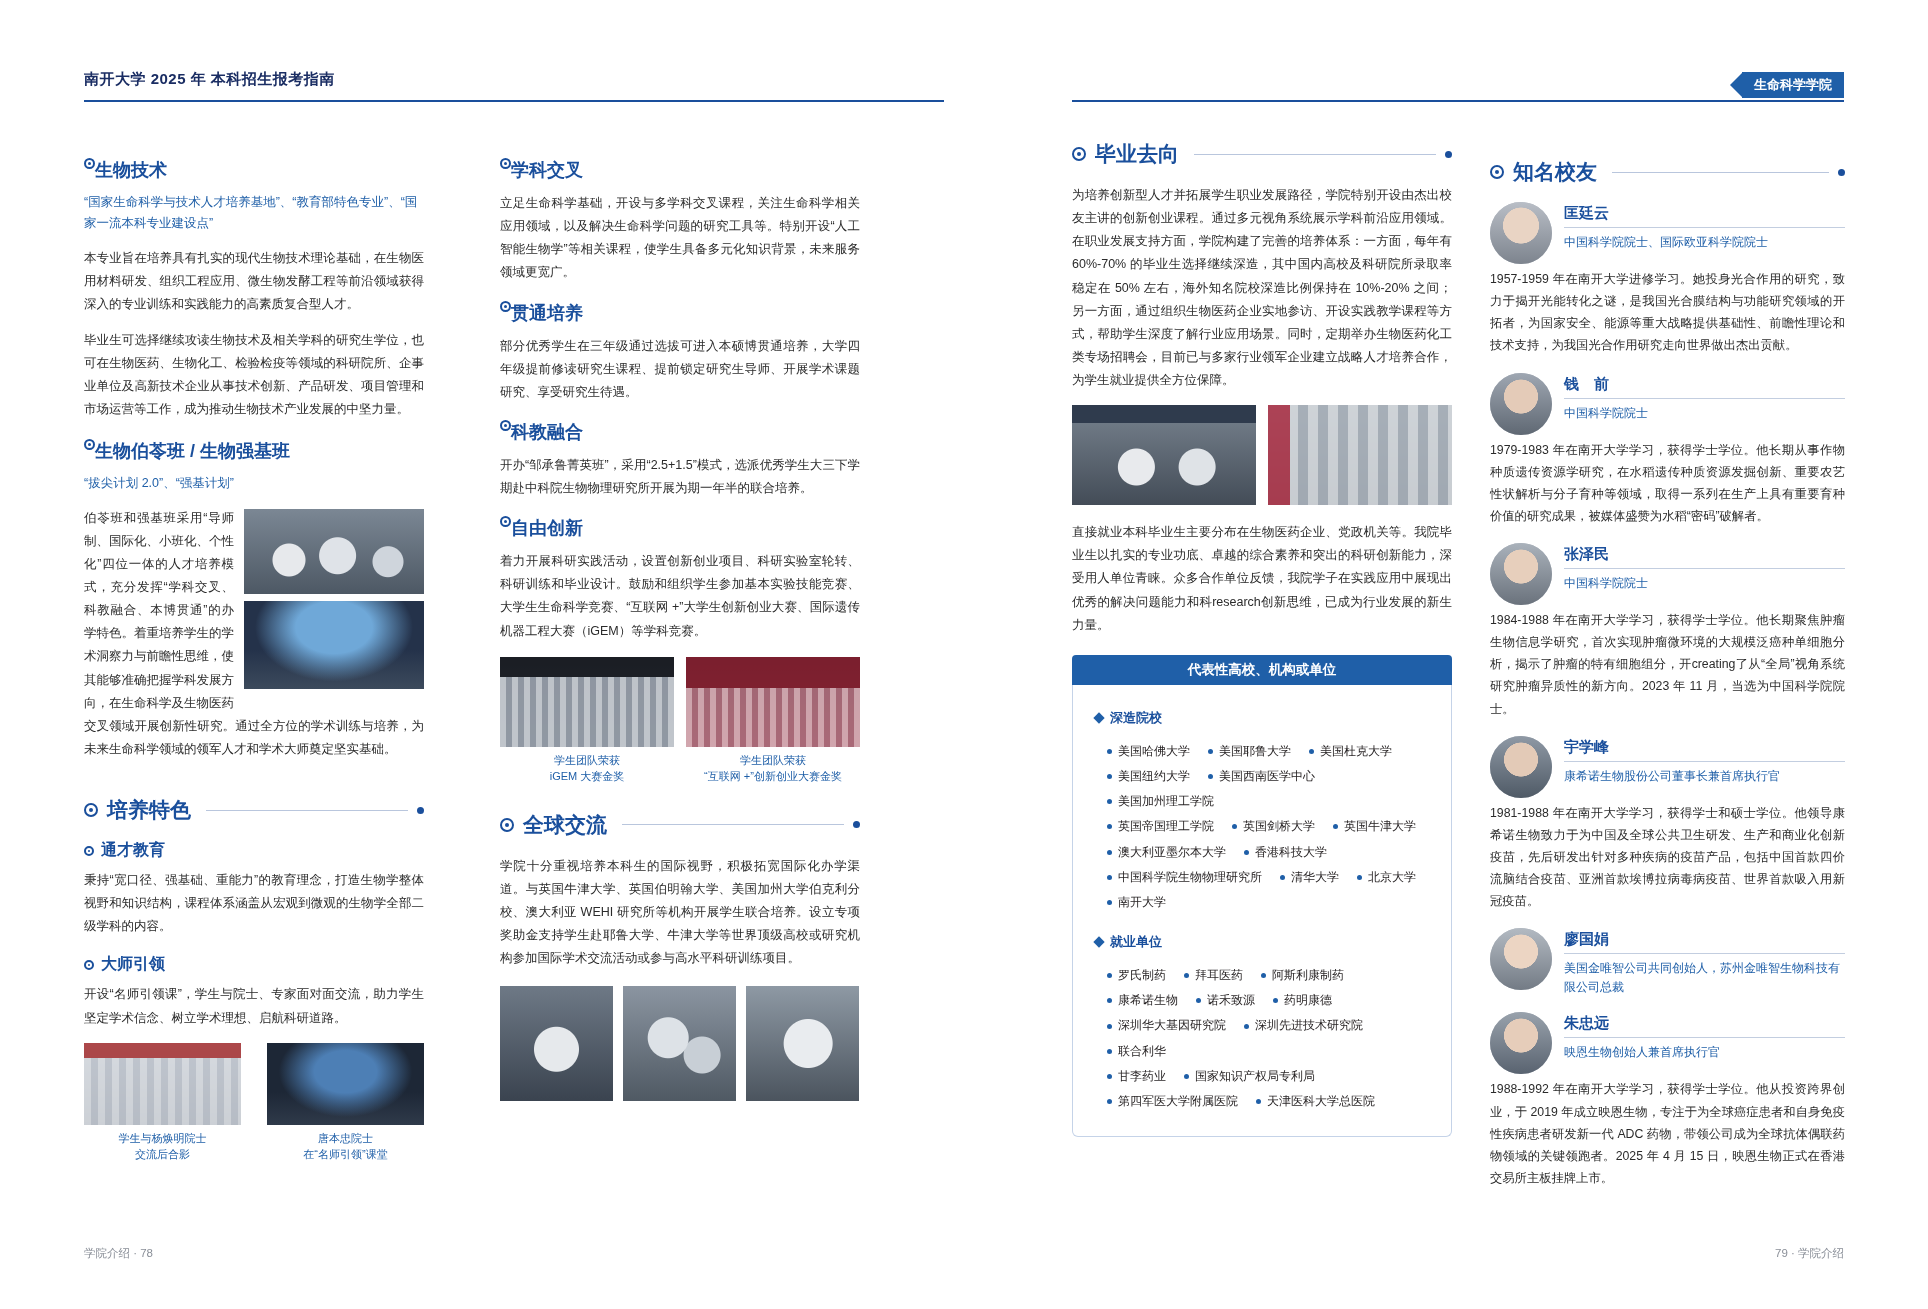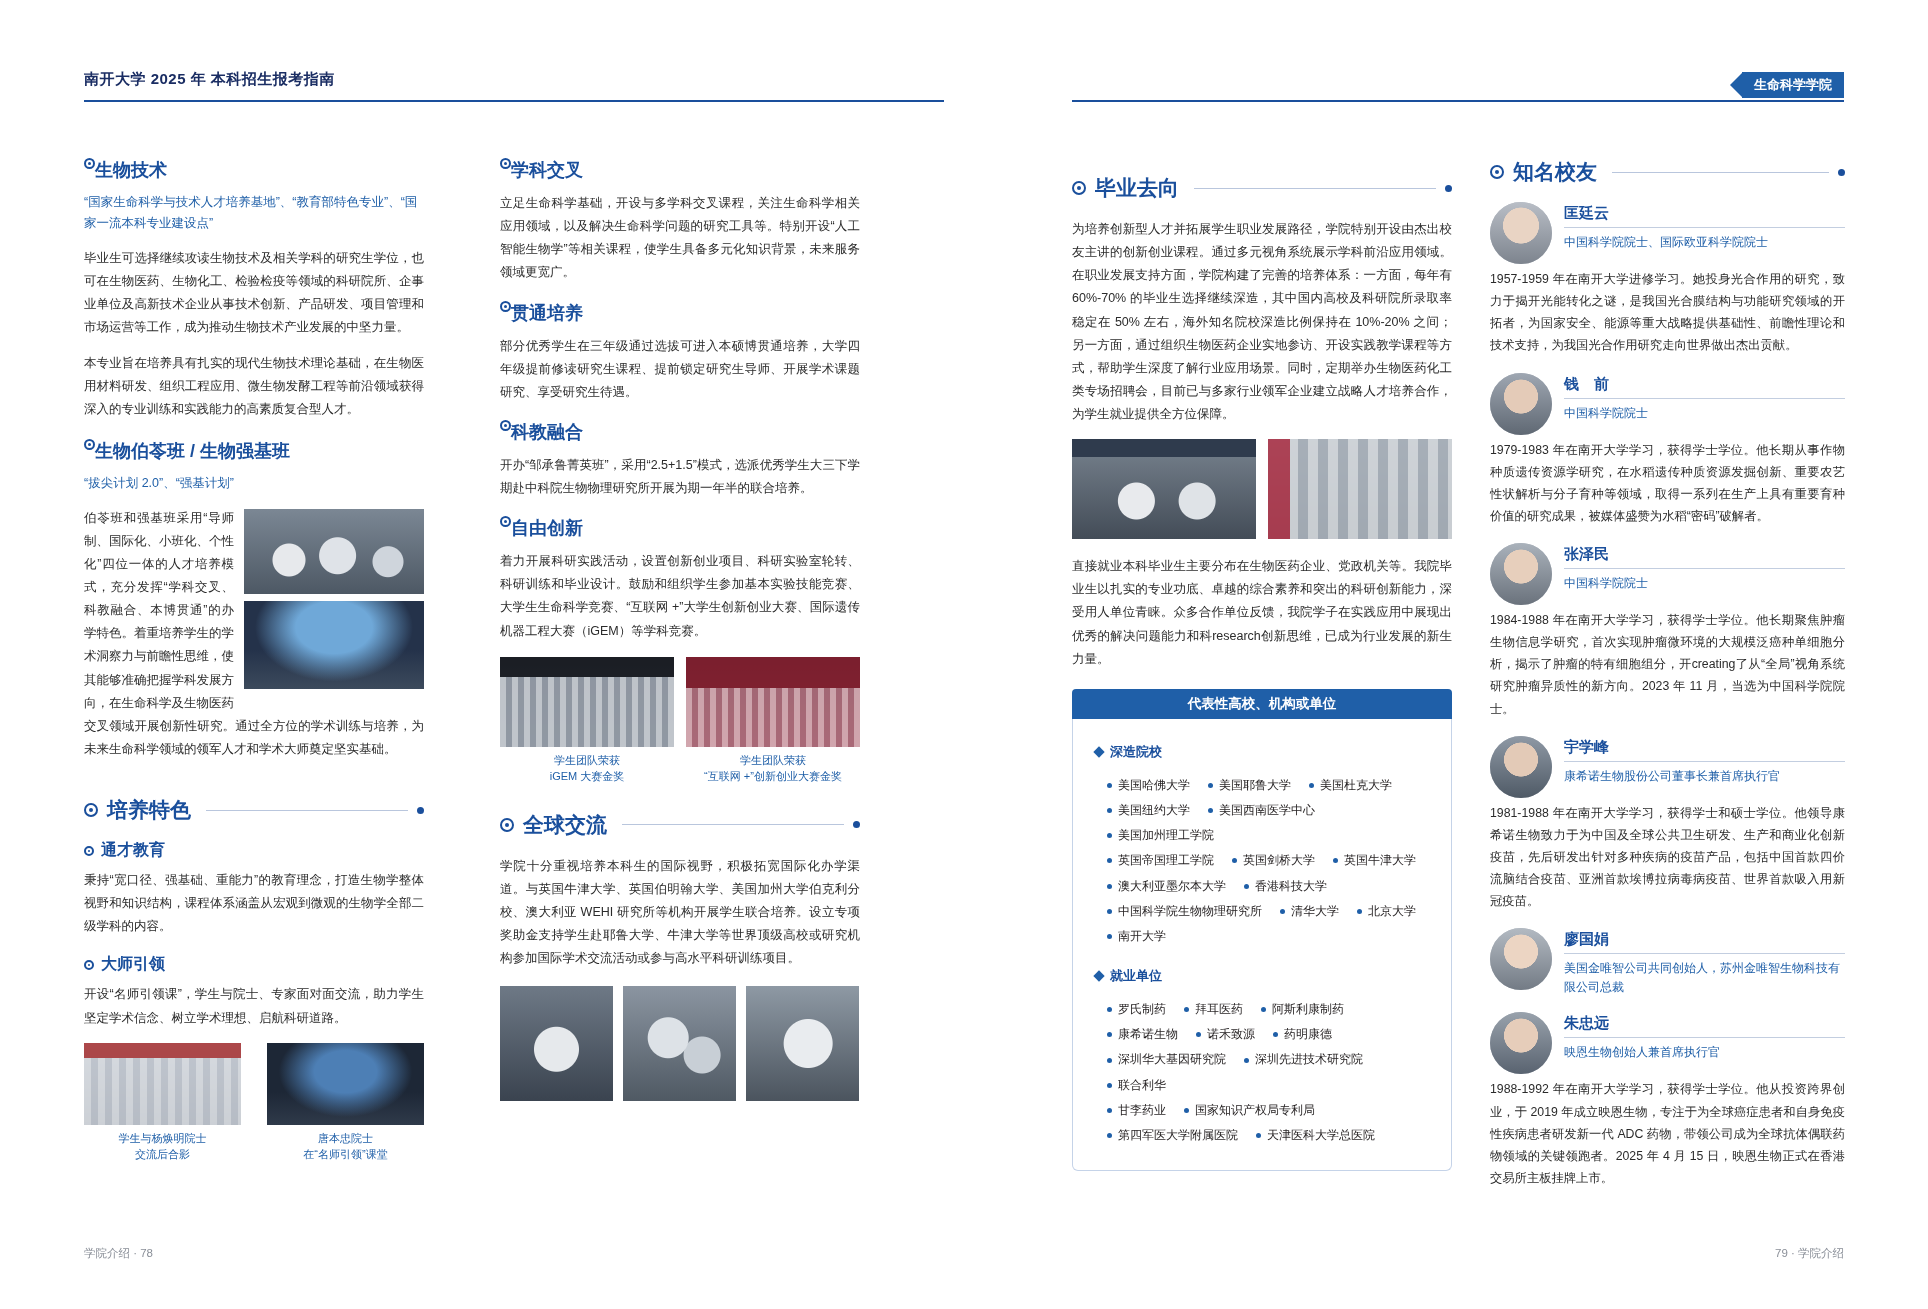--- a/index.html
+++ b/index.html
@@ -14,21 +14,21 @@
   
   .hdr-left{position:absolute;left:84px;top:62px;font-size:15px;font-weight:bold;color:#1a2d63;letter-spacing:.5px;}
   .rule-left{position:absolute;left:84px;top:92px;width:860px;height:2px;background:#1a4f9c;}
   .rule-right{position:absolute;left:1072px;top:92px;width:772px;height:2px;background:#1a4f9c;}
   .hdr-tag{position:absolute;left:1742px;top:64px;width:102px;height:26px;background:#1f5fa8;color:#fff;font-size:13px;font-weight:bold;display:flex;align-items:center;justify-content:center;}
   .hdr-tag-notch{position:absolute;left:1730px;top:64px;width:13px;height:26px;background:#1f5fa8;clip-path:polygon(0 50%,100% 0,100% 100%);}
   
   .col{position:absolute;}
   .c1{left:84px;top:150px;width:340px;}
   .c2{left:500px;top:150px;width:360px;}
-  .c3{left:1072px;top:166px;width:380px;}
+  .c3{left:1072px;top:132px;width:380px;}
   .c4{left:1490px;top:150px;width:355px;}
 
   
   .h-blue{color:#1a4f9c;font-weight:bold;}
   .h1{font-size:18px;margin:0 0 10px 0;display:flex;gap:0;}
   .h1 .dot{width:11px;height:11px;border-radius:50%;border:2px solid #1a4f9c;box-sizing:border-box;flex:none;}
   .h1 .dot::after{content:"";display:block;width:3px;height:3px;border-radius:50%;background:#1a4f9c;margin:2px auto;}
   .h2{font-size:16px;margin:0 0 8px 0;display:flex;align-items:center;gap:7px;}
   .h2 .dot{width:10px;height:10px;border-radius:50%;border:2px solid #1a4f9c;box-sizing:border-box;flex:none;}
   .h2 .dot::after{content:"";display:block;width:2px;height:2px;border-radius:50%;background:#1a4f9c;margin:2px auto;}
@@ -82,22 +82,22 @@
   <div class="hdr-tag-notch"></div>
   <div class="hdr-tag">生命科学学院</div>
 
   <div class="col c1">
 
     <div class="h1 h-blue">
       <span class="dot"></span>
       <span>生物技术</span>
     </div>
     <div class="sub-blue">“国家生命科学与技术人才培养基地”、“教育部特色专业”、“国家一流本科专业建设点”</div>
+    <p class="body">本专业旨在培养具有扎实的现代生物技术理论基础，在生物医用材料研发、组织工程应用、微生物发酵工程等前沿领域获得深入的专业训练和实践能力的高素质复合型人才。</p>
     <p class="body">毕业生可选择继续攻读生物技术及相关学科的研究生学位，也可在生物医药、生物化工、检验检疫等领域的科研院所、企事业单位及高新技术企业从事技术创新、产品研发、项目管理和市场运营等工作，成为推动生物技术产业发展的中坚力量。</p>
-    <p class="body">本专业旨在培养具有扎实的现代生物技术理论基础，在生物医用材料研发、组织工程应用、微生物发酵工程等前沿领域获得深入的专业训练和实践能力的高素质复合型人才。</p>
 
     <div class="h1 h-blue" style="margin-top:18px">
       <span class="dot"></span>
       <span>生物伯苓班 / 生物强基班</span>
     </div>
     <div class="sub-blue">“拔尖计划 2.0”、“强基计划”</div>
 
     <div class="wrap-img">
       <div class="ph" style="width:180px;height:85px;background:linear-gradient(160deg,#5d6d82,#97a3ae 45%,#3f4a57);">
         <div class="pimg" style="background:

